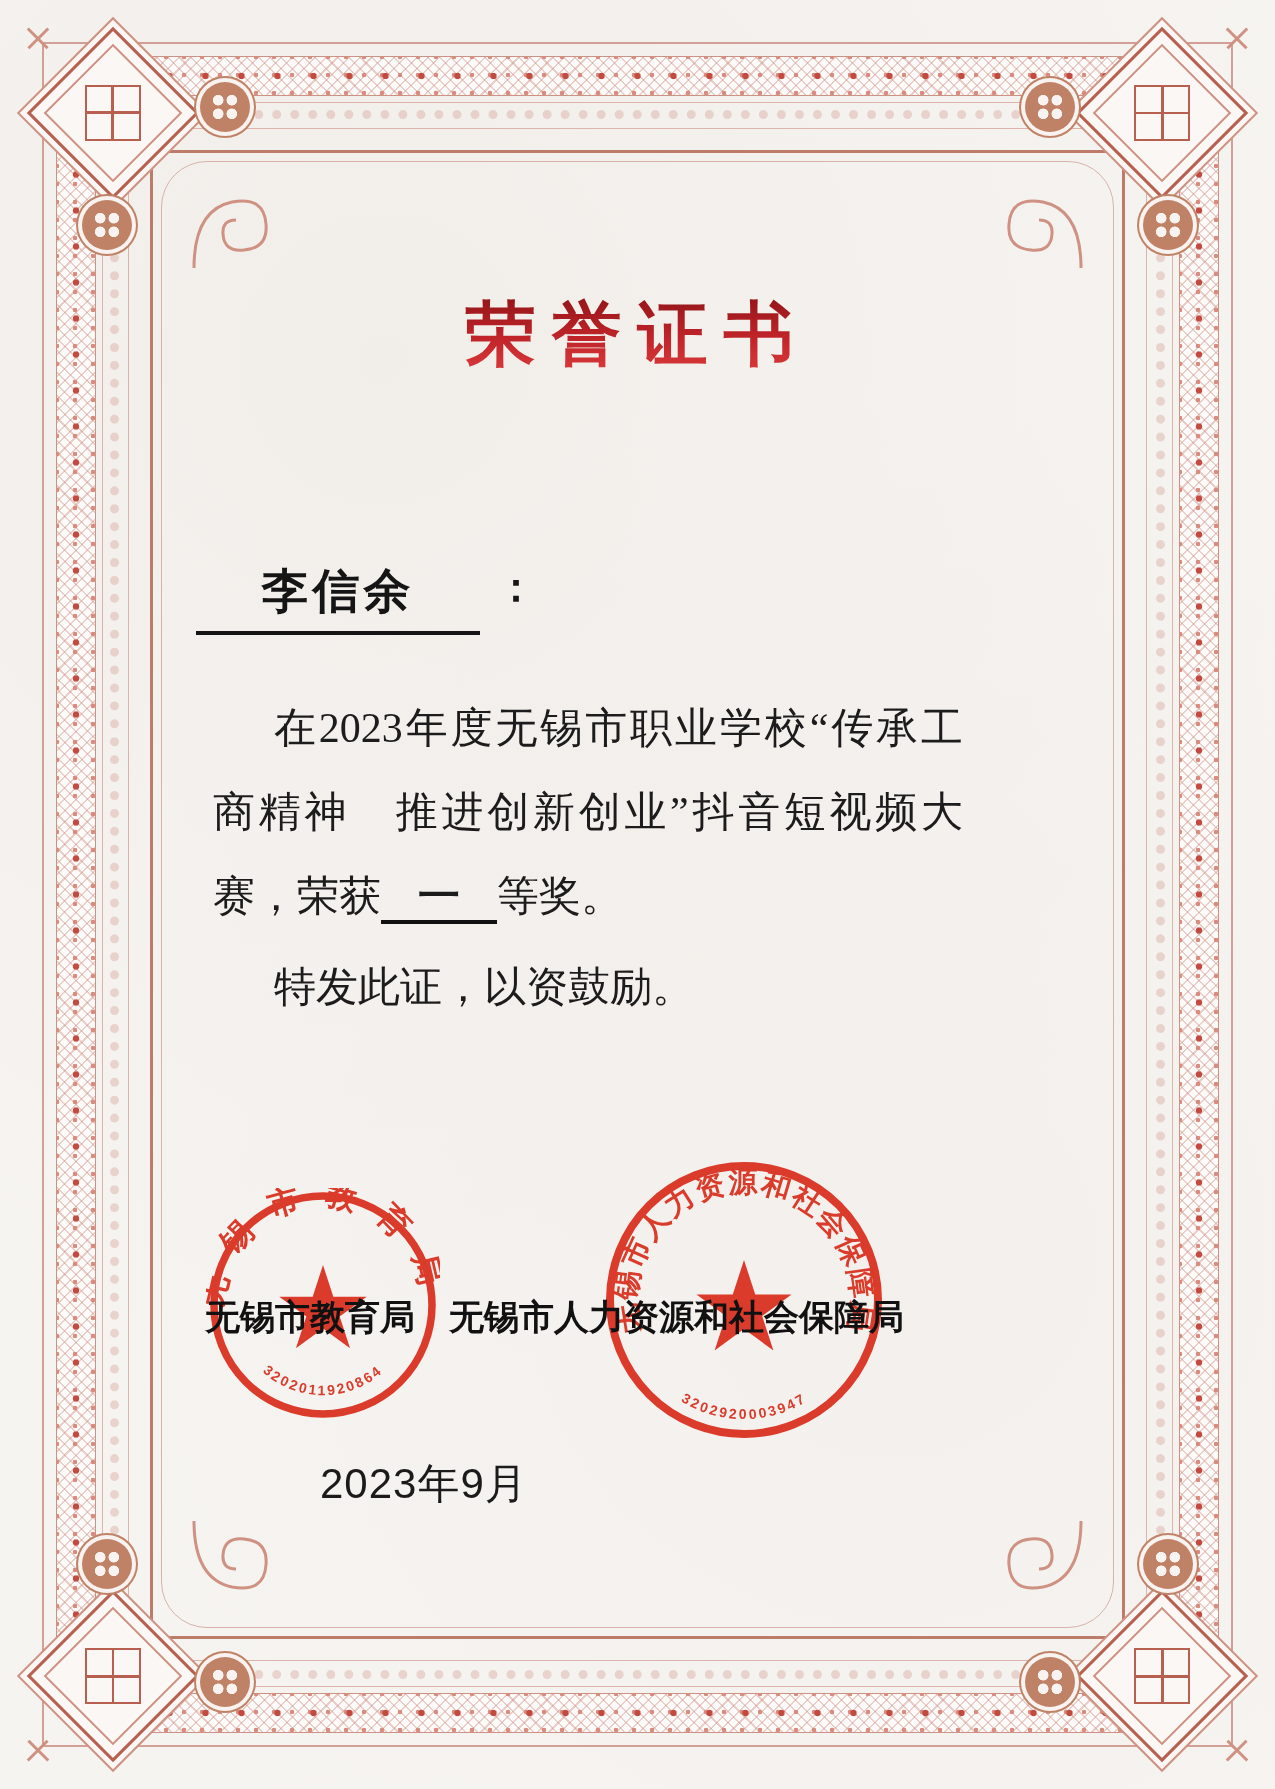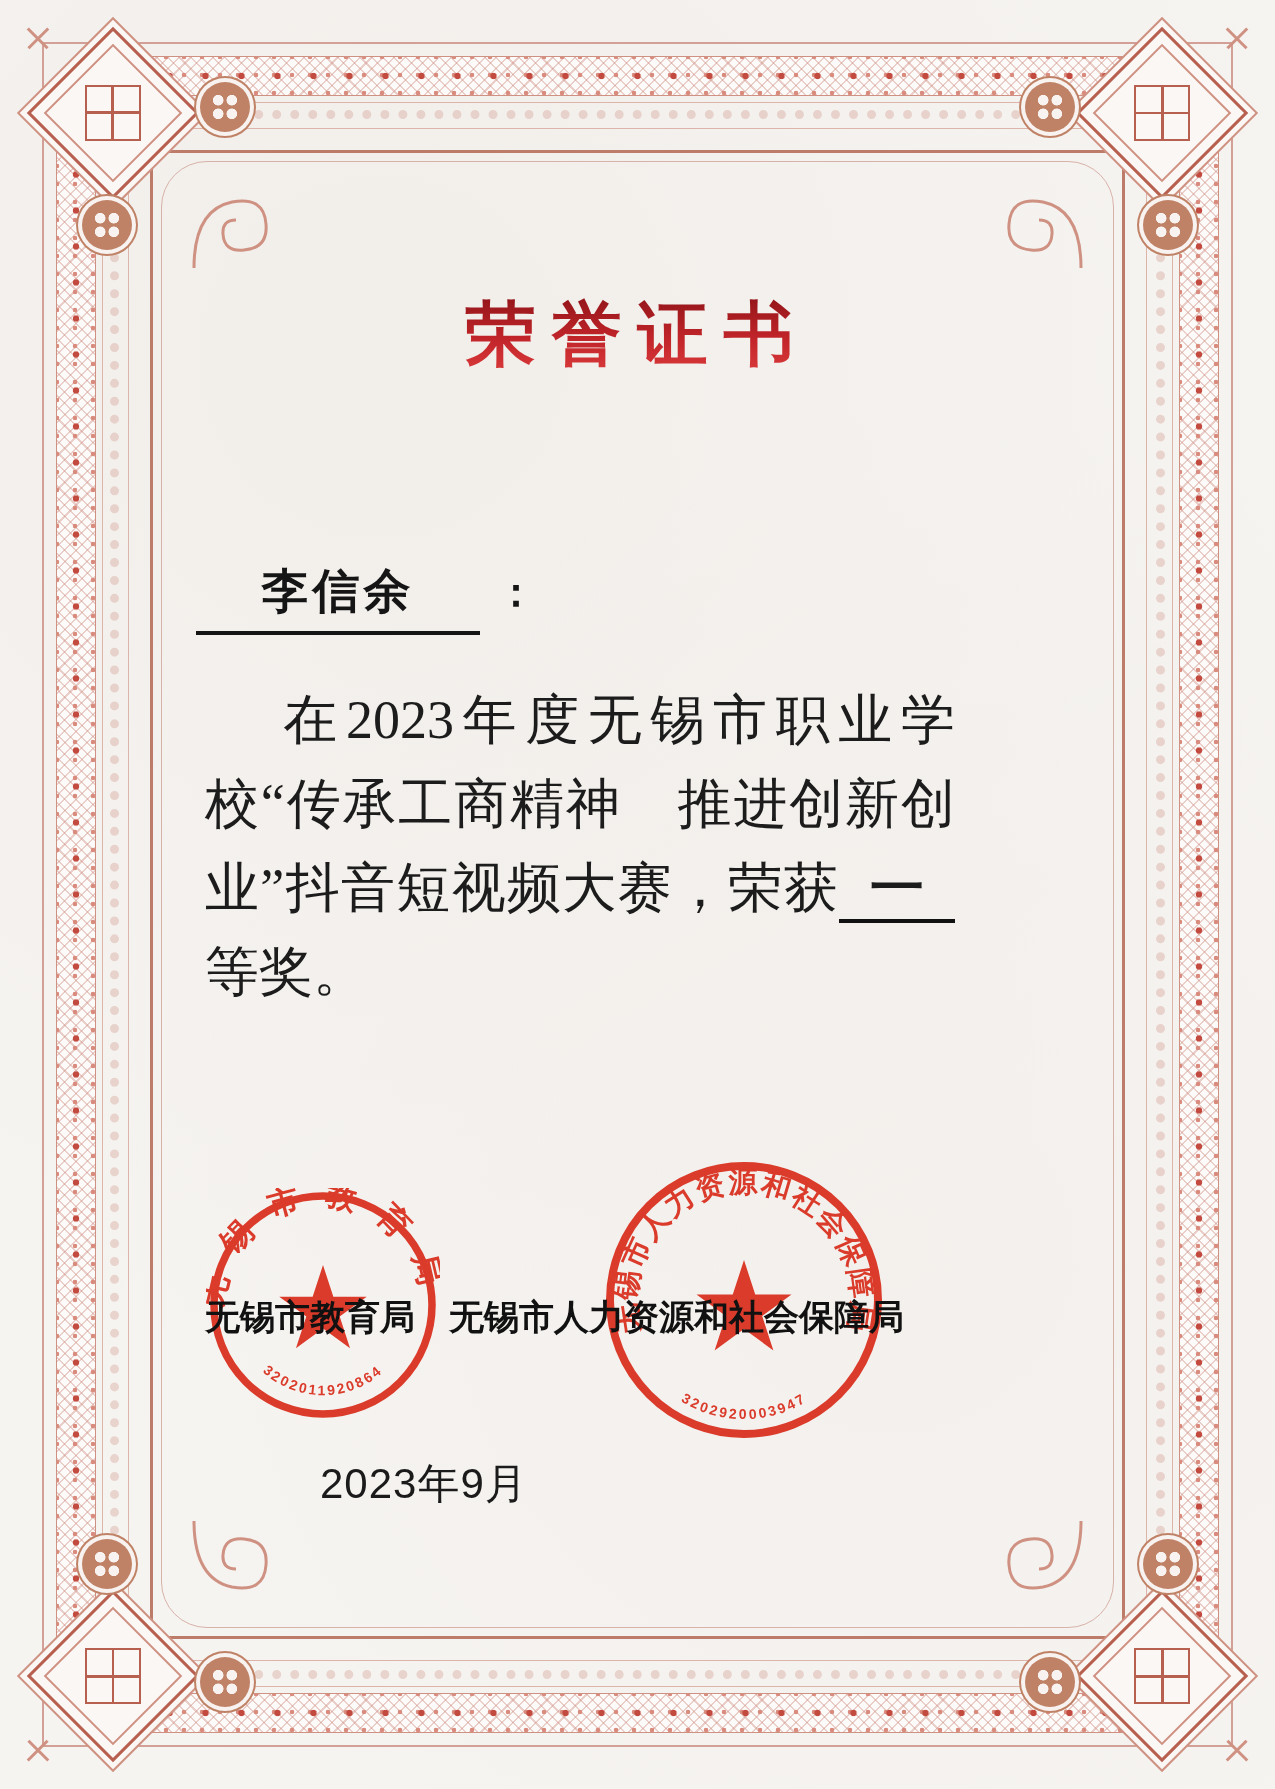--- a/index.html
+++ b/index.html
@@ -68,30 +68,30 @@
   }
   .spiral{position:absolute;left:188px;top:188px;}
   
   .title{
     position:absolute;left:0;right:0;top:288px;text-align:center;
     font-size:70px;font-weight:800;letter-spacing:16px;
     background:linear-gradient(180deg,#8f1418 5%,#c2252a 55%,#e04040 100%);
     -webkit-background-clip:text;background-clip:text;color:transparent;
     font-family:"Liberation Sans", sans-serif;
   }
-  .recipient{position:absolute;left:196px;top:560px;display:flex;align-items:center;color:#151515;}
+  .recipient{position:absolute;left:196px;top:560px;display:flex;align-items:flex-start;color:#151515;}
   .name-line{
     width:284px;border-bottom:4px solid #151515;text-align:center;
     padding-bottom:8px;font-size:47px;font-weight:bold;letter-spacing:4px;
   }
   .colon{font-size:40px;font-weight:bold;margin-left:16px;padding-bottom:10px;}
   .bodytext{
     position:absolute;left:205px;width:750px;color:#1c1c1c;
     font-family:"Liberation Serif","DejaVu Serif",serif;
-    font-size:54px;line-height:84px;text-align:justify;margin:0;
+    font-size:42px;line-height:84px;text-align:justify;margin:8px;
   }
   .para1{top:678px;text-indent:1.45em;}
   .para2{top:937px;text-indent:1.45em;}
   .prize{
     display:inline-block;min-width:92px;text-align:center;text-indent:0;
     border-bottom:4px solid #111;font-weight:bold;padding:0 12px;line-height:1.15;
   }
   .issuers{
     position:absolute;left:205px;top:1294px;width:750px;display:flex;gap:34px;
     font-size:35px;font-weight:600;color:#111;white-space:nowrap;z-index:3;
@@ -168,20 +168,21 @@
 
   <div class="title">荣誉证书</div>
 
   <div class="recipient">
     <div class="name-line">李信余</div>
     <div class="colon">：</div>
   </div>
 
   <p class="bodytext para1"><span>在2023年度无锡市职业学校“传承工商精神　推进创新创业”抖音短视频大赛，荣获</span><span class="prize">一</span><span>等奖。</span></p>
 
+  <p class="bodytext para2">特发此证，以资鼓励。</p>
 
   <svg class="seal seal-left" width="234" height="234" viewBox="0 0 234 234">
     <defs>
       <path id="arcL" d="M 23.9,150.7 A 99,99 0 1 1 210.1,150.7"></path>
       <path id="serL" d="M 47.7,174.6 A 90,90 0 0 0 186.3,174.6"></path>
     </defs>
     <circle cx="117" cy="117" r="109" fill="none" stroke="#d92c1a" stroke-width="7.5"></circle>
     <path fill="#d92c1a" transform="translate(117,123) scale(46)" d="M0,-1 L0.225,-0.309 L0.951,-0.309 L0.363,0.118 L0.588,0.809 L0,0.382 L-0.588,0.809 L-0.363,0.118 L-0.951,-0.309 L-0.225,-0.309 Z"></path>
     <text font-size="31" letter-spacing="22"><textPath href="#arcL" startOffset="50%" text-anchor="middle">无锡市教育局</textPath></text>
     <text font-size="14" letter-spacing="2.5"><textPath href="#serL" startOffset="50%" text-anchor="middle">3202011920864</textPath></text>

